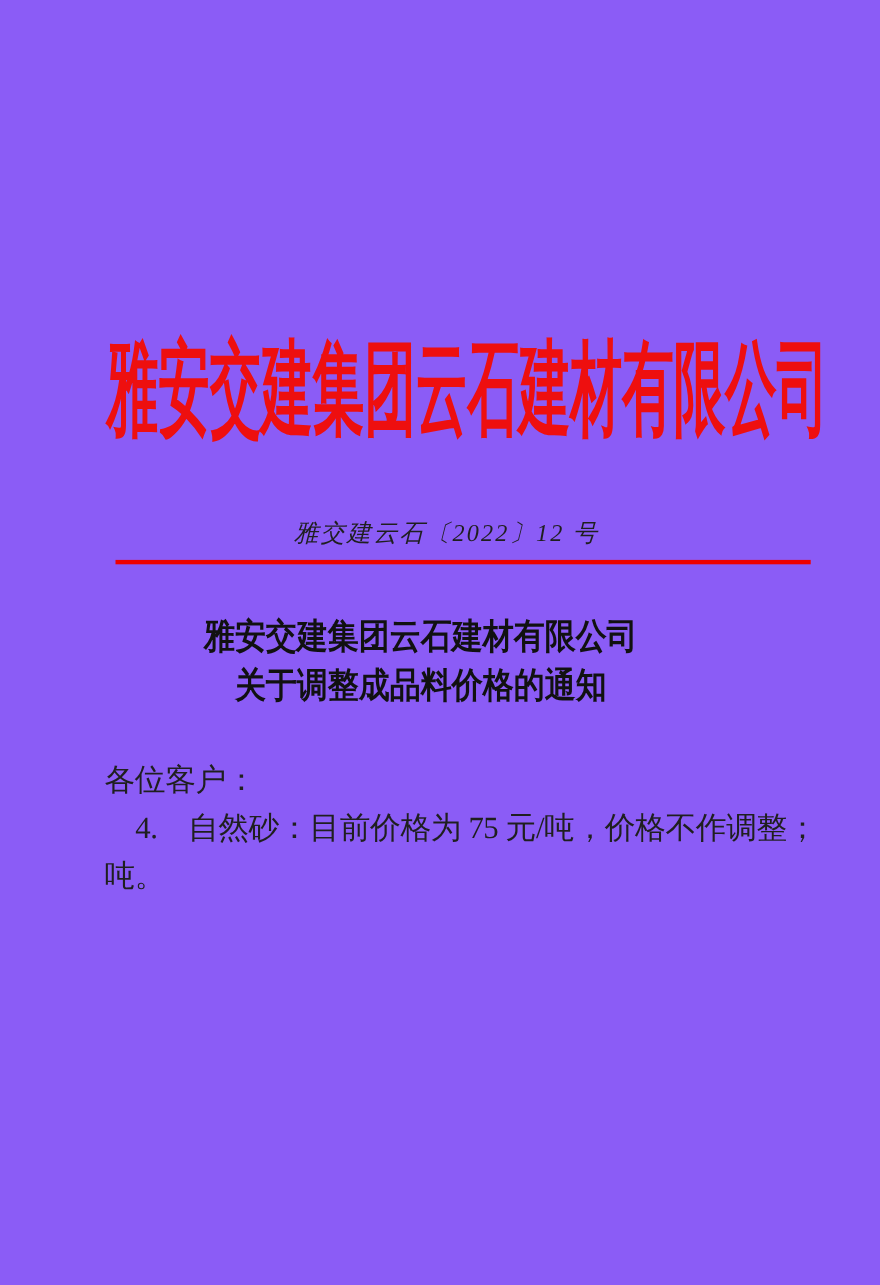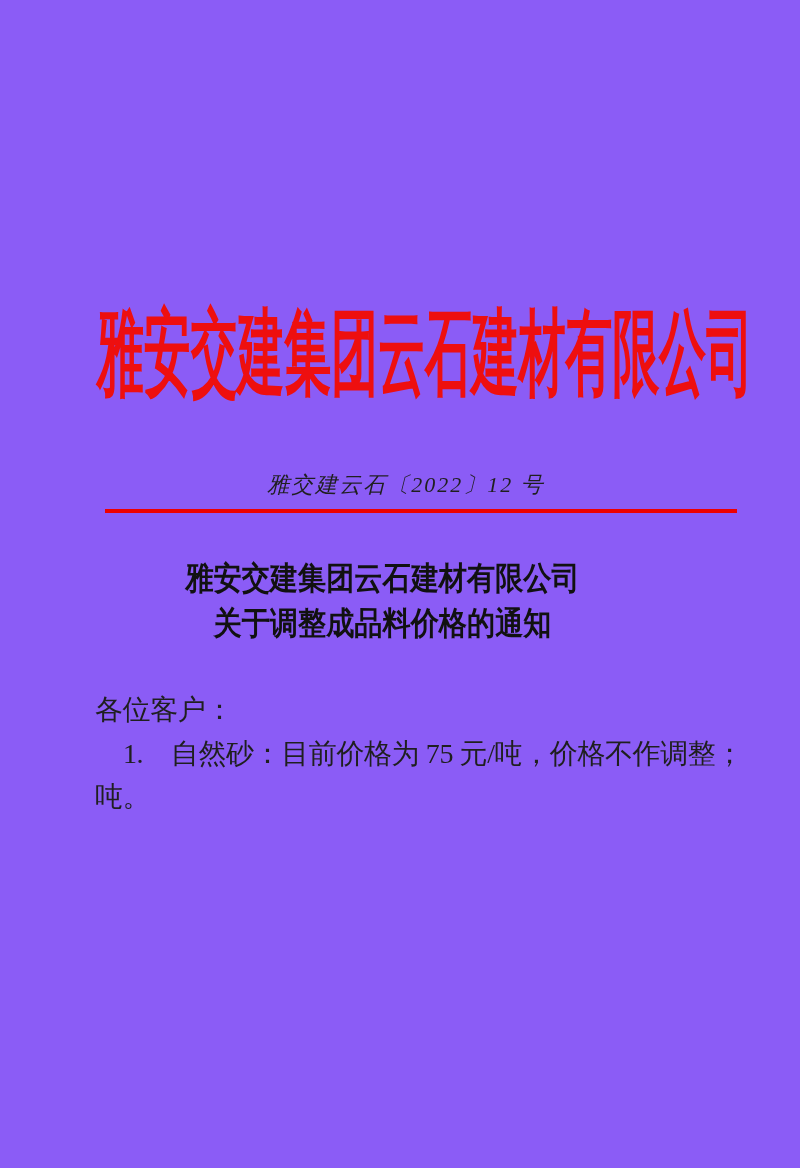--- a/index.html
+++ b/index.html
@@ -95,17 +95,17 @@
 
   <div class="red-rule"></div>
 
   <div class="doc-title">
     <div class="title-line">雅安交建集团云石建材有限公司</div>
     <div class="title-line">关于调整成品料价格的通知</div>
   </div>
 
   <div class="doc-body">
     <div class="body-line">各位客户：</div>
-    <div class="body-line indent-list">1.　自然砂：目前价格为 75 元/吨，价格不作调整；</div>
+    <div class="body-line indent-list">4.　自然砂：目前价格为 75 元/吨，价格不作调整；</div>
     <div class="body-line">吨。</div>
   </div>
 
 </div>
 
 </body></html>

